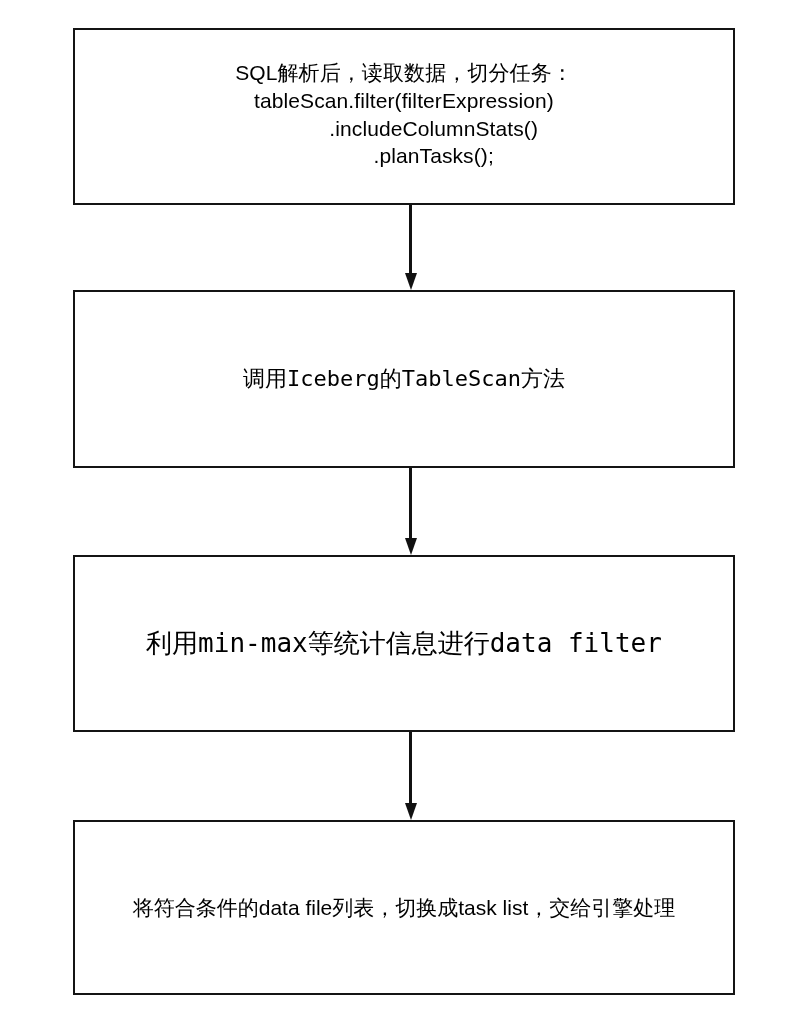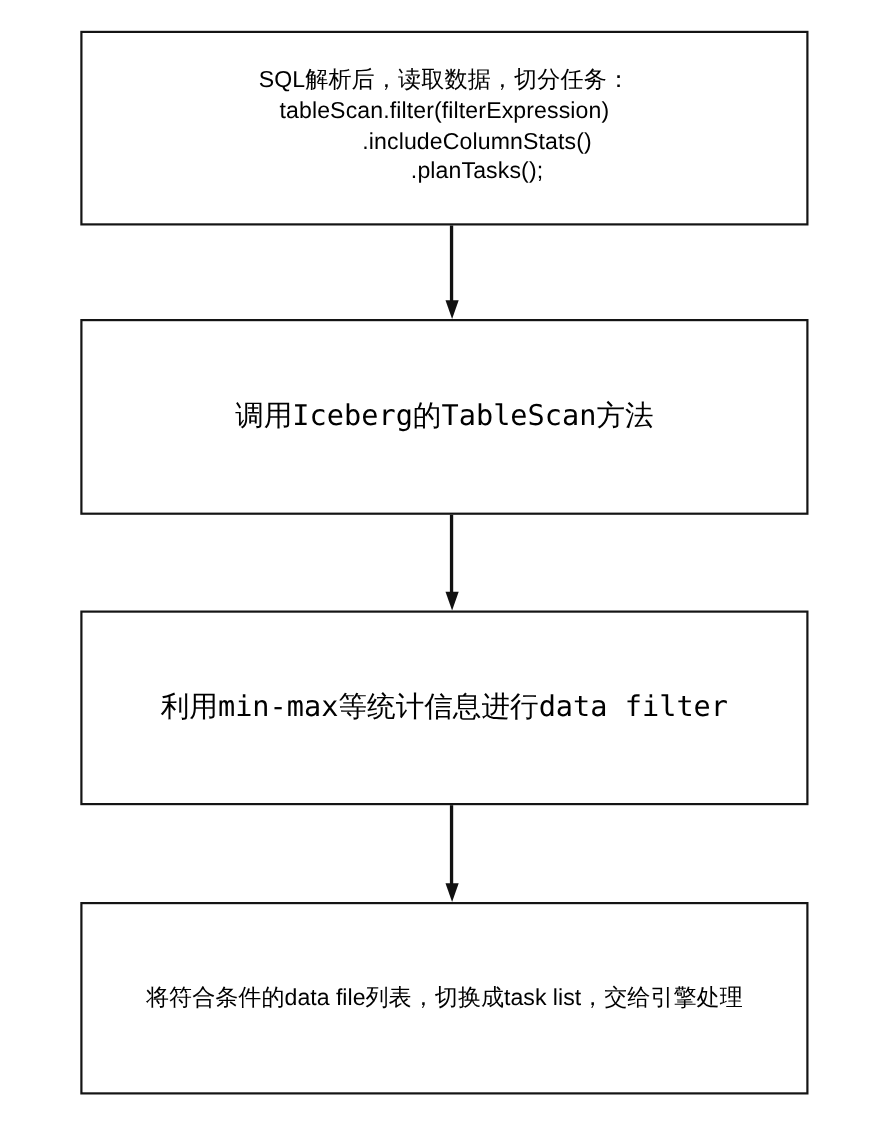--- a/index.html
+++ b/index.html
@@ -39,21 +39,21 @@
     font-family: "Liberation Sans", sans-serif;
     font-size: 21px;
     line-height: 1.33;
     letter-spacing: 0.1px;
     padding-bottom: 4px;
   }
   
   #node-2 { top: 290px; height: 178px; }
   #node-2 .node-text {
     font-family: "DejaVu Sans Mono", "Liberation Mono", monospace;
-    font-size: 26px;
+    font-size: 22px;
     letter-spacing: 0px;
   }
   
   #node-3 { top: 555px; height: 177px; }
   #node-3 .node-text {
     font-family: "DejaVu Sans Mono", "Liberation Mono", monospace;
     font-size: 26px;
     letter-spacing: 0px;
   }
   

